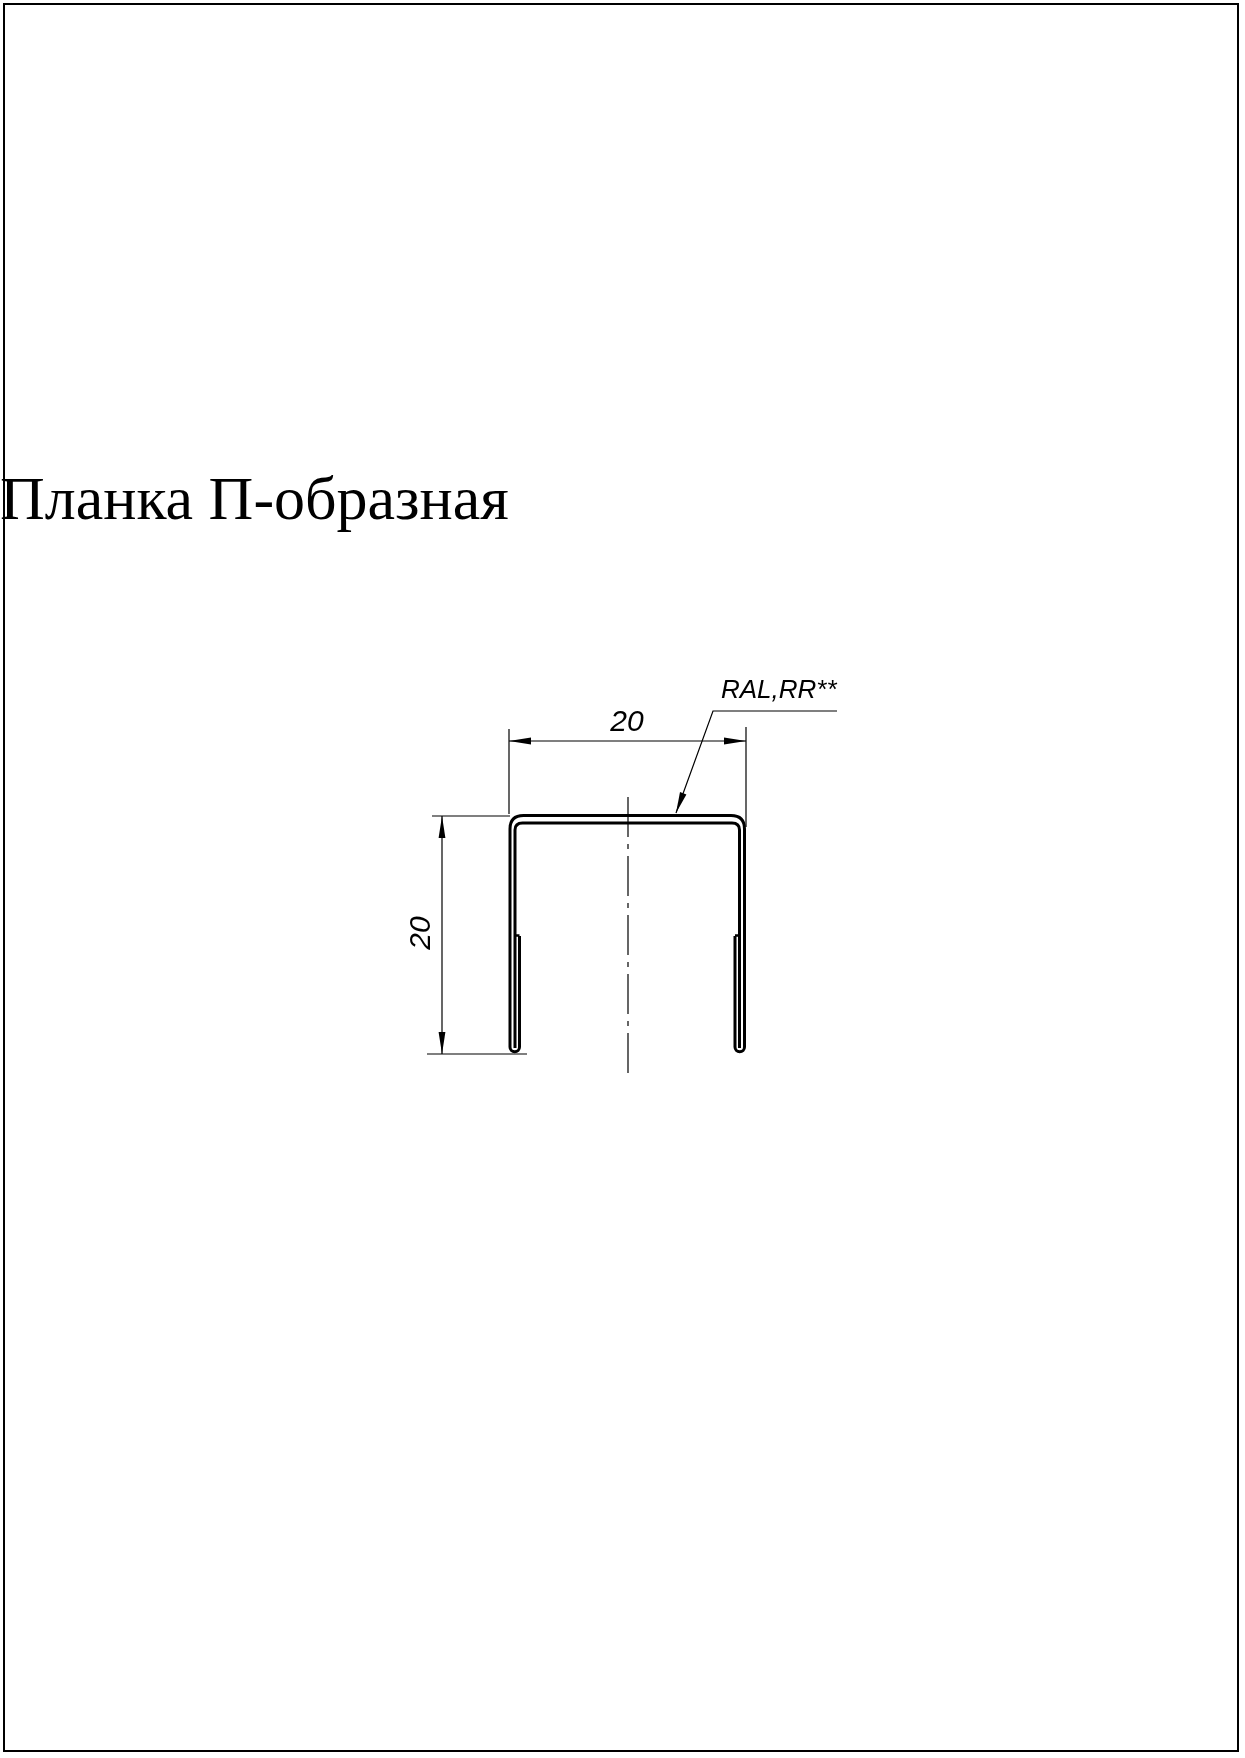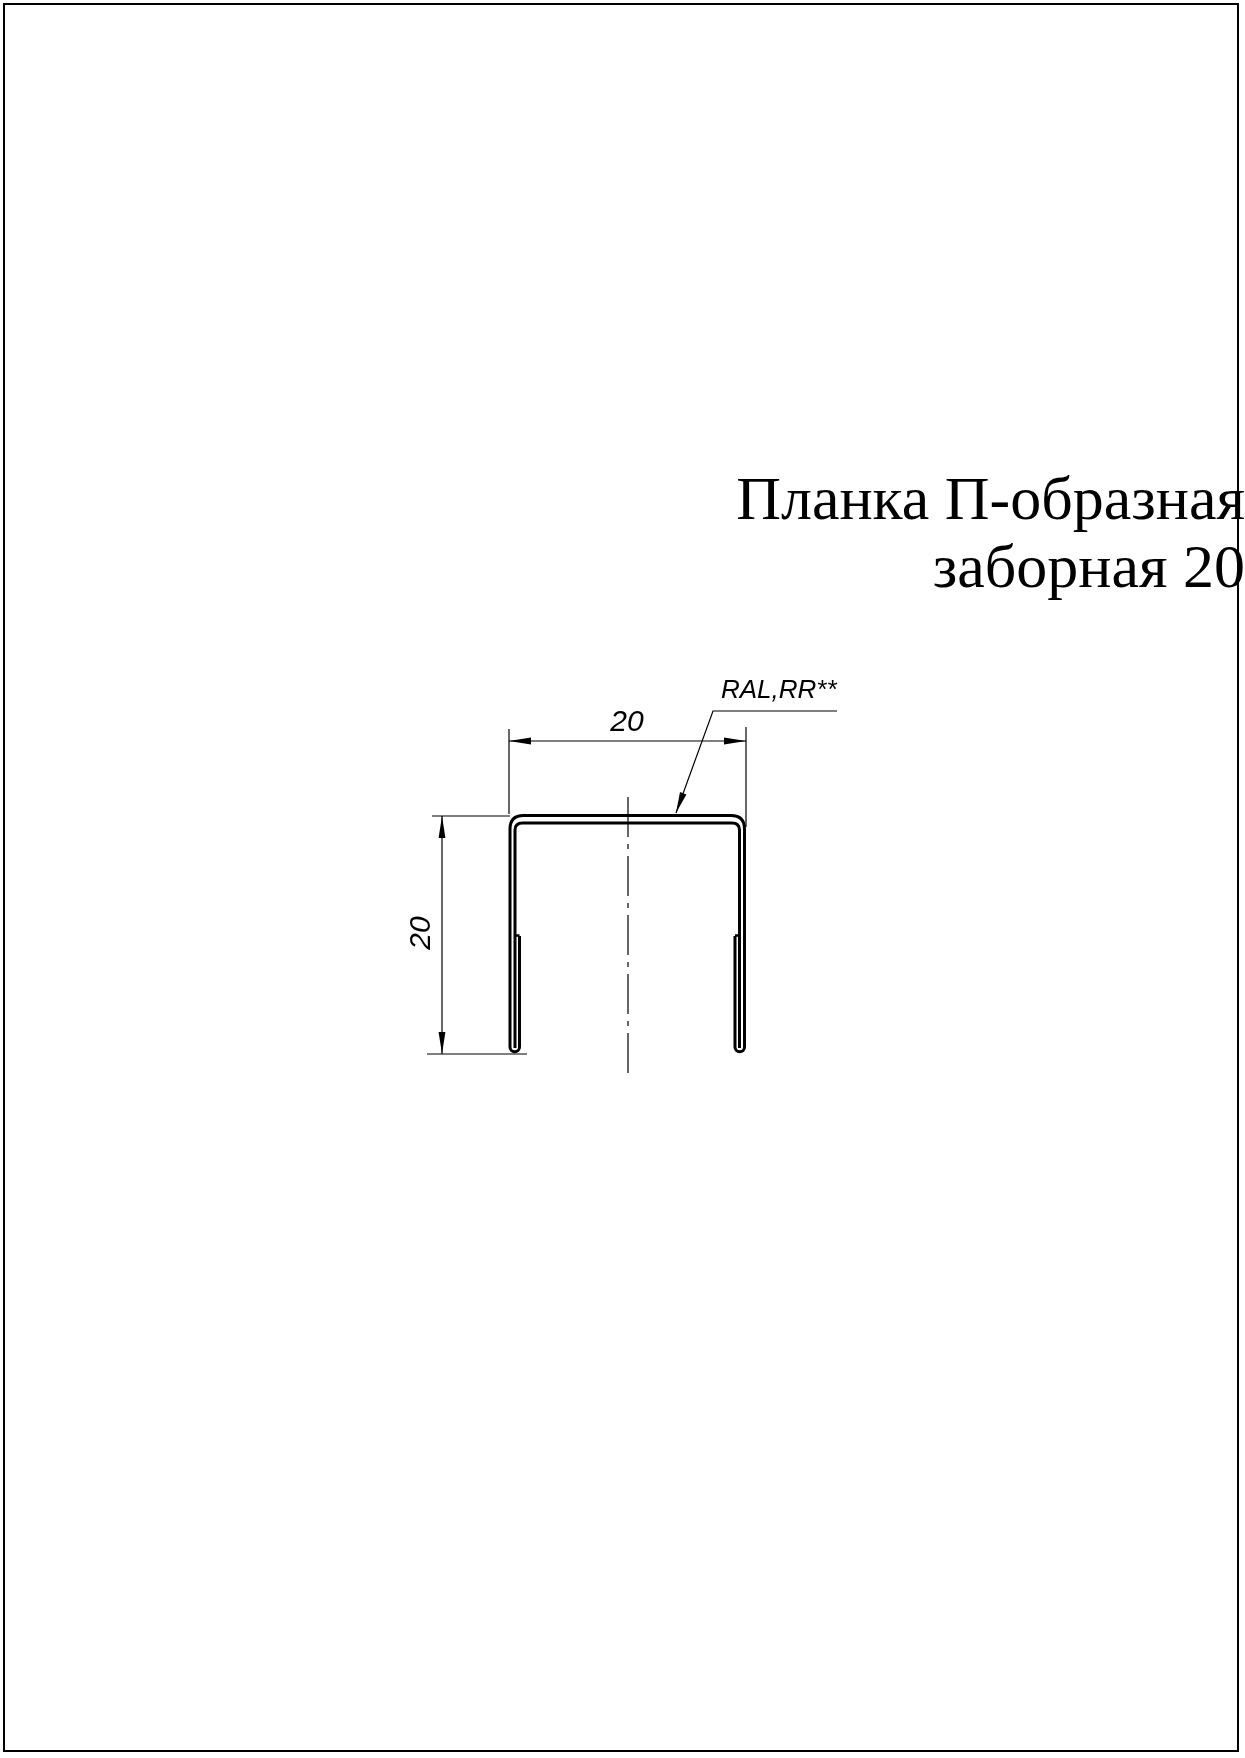--- a/index.html
+++ b/index.html
@@ -23,21 +23,21 @@
     width: 1236px;
     height: 1749px;
     border: 2px solid #000000;
     box-sizing: border-box;
   }
   .title-block {
     position: absolute;
     left: 0;
     right: 0;
     top: 464px;
-    text-align: right;
+    text-align: left;
     font-family: "Liberation Serif", serif;
     font-size: 62px;
     line-height: 68px;
     color: #000000;
     white-space: nowrap;
   }
   svg.drawing {
     position: absolute;
     left: 0; top: 0;
     width: 1245px;
@@ -58,21 +58,20 @@
 </style>
 </head>
 <body>
 
 <div class="sheet">
 
   <div class="sheet-border"></div>
 
   <div class="title-block">
     <div>Планка П-образная</div>
-    <div>заборная 20</div>
   </div>
 
   <svg class="drawing" viewBox="0 0 1245 1758">
 
     <g stroke="#000000" fill="none">
       <path stroke-width="3" d="M 519.5 936 L 519.5 1047 A 4.75 4.75 0 0 1 510 1047 L 510 829 Q 510 815.5 523.5 815.5 L 731 815.5 Q 744.5 815.5 744.5 829 L 744.5 1047 A 4.75 4.75 0 0 1 735 1047 L 735 936"></path>
       <path stroke-width="3" d="M 515 1048 L 515 830 Q 515 823 522.5 823 L 732 823 Q 739.5 823 739.5 830 L 739.5 1048"></path>
       <path stroke-width="2.5" d="M 515 935.5 L 519.5 935.5"></path>
       <path stroke-width="2.5" d="M 735 935.5 L 739.5 935.5"></path>
     </g>

